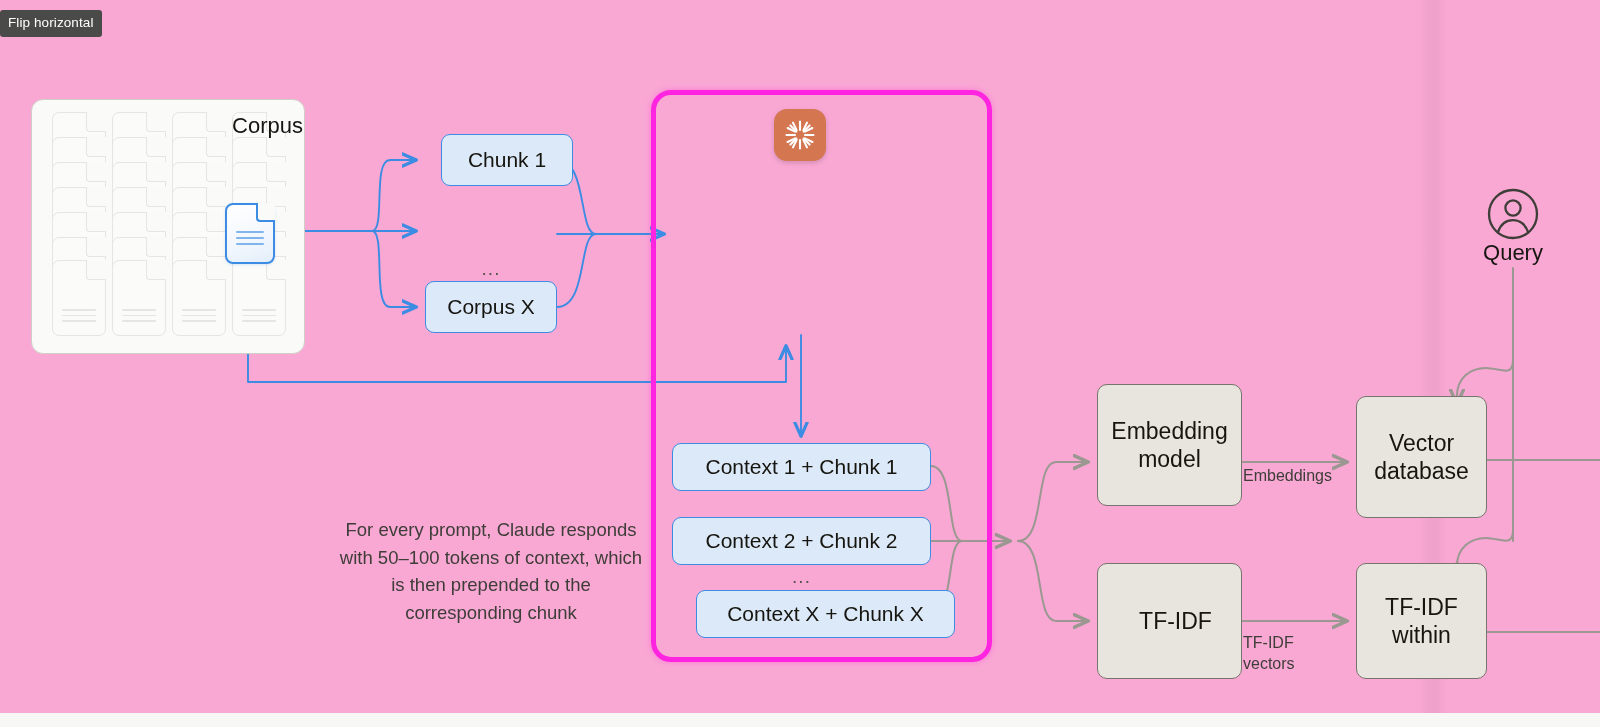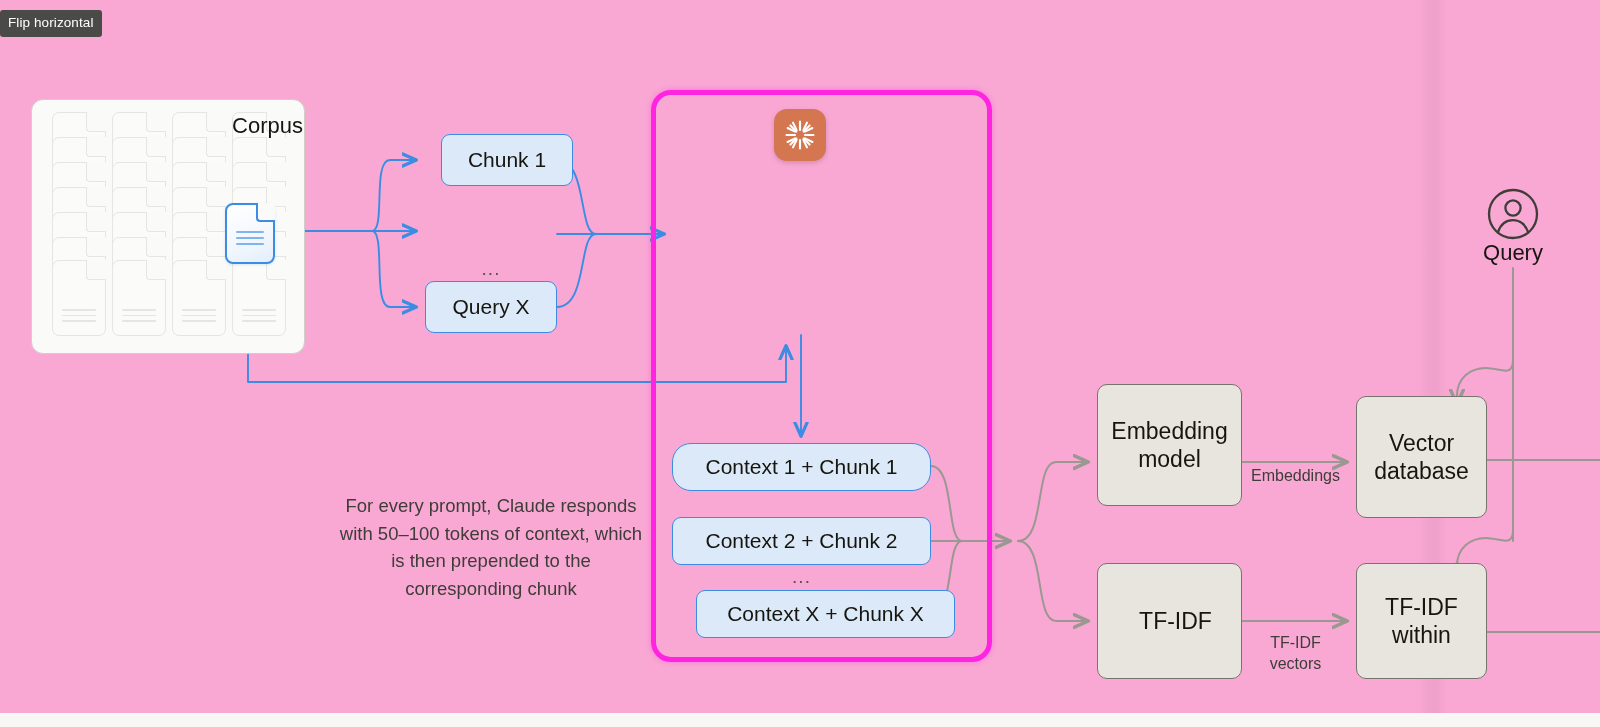--- a/index.html
+++ b/index.html
@@ -137,38 +137,38 @@
   .claude-badge {
     position: absolute; left: 774px; top: 109px; width: 52px; height: 52px;
     background: #D4764F;
     border-radius: 13px;
     display: flex; align-items: center; justify-content: center;
     box-shadow: 0 2px 5px rgba(0,0,0,0.16);
   }
 
   
   .caption {
-    position: absolute; left: 335px; top: 492px; width: 312px;
+    position: absolute; left: 335px; top: 516px; width: 312px;
     text-align: center; font-size: 18.5px; line-height: 1.49; color: #3E3D38;
   }
 
   
   .node-gray {
     position: absolute;
     background: #E7E5DE;
     border: 1.6px solid #76746C;
     border-radius: 10px;
     color: #16150F;
     display: flex; align-items: center; justify-content: center;
     text-align: center;
     font-size: 23px; line-height: 1.22;
     box-sizing: border-box;
   }
   .edge-label {
-    position: absolute; font-size: 16px; color: #3E3D38; text-align: center; line-height: 1.3;
+    position: absolute; font-size: 16px; color: #3E3D38; text-align: left; line-height: 1.3;
   }
 
   
   .query-icon { position: absolute; left: 1486px; top: 187px; width: 54px; height: 54px; }
   .query-label {
     position: absolute; left: 1450px; top: 240px; width: 126px;
     text-align: center; font-size: 22px; color: #16150F;
   }
 </style>
 </head>
@@ -354,21 +354,21 @@
         <i></i>
         <i></i>
         <i></i>
       </span>
   </div>
 
   <div class="corpus-label">Corpus</div>
 
   <div class="node-blue chunk" style="left:425px; top:134px;margin-left:16px;">Chunk 1</div>
   <div class="ellipsis" style="left:425px; top:258px; width:132px;">...</div>
-  <div class="node-blue chunk" style="left:425px; top:281px;">Query X</div>
+  <div class="node-blue chunk" style="left:425px; top:281px;">Corpus X</div>
 
   <div class="magenta-frame"></div>
 
 
   <div class="claude-badge">
     <svg width="34" height="34" viewBox="0 0 34 34" aria-hidden="true">
       <g stroke="#FFFFFF" stroke-width="2.1" stroke-linecap="round">
         <line x1="17" y1="3.5" x2="17" y2="12"></line>
         <line x1="17" y1="22" x2="17" y2="30.5"></line>
         <line x1="3.5" y1="17" x2="12" y2="17"></line>
@@ -382,21 +382,21 @@
         <line x1="24.0" y1="4.6" x2="20.4" y2="12.1"></line>
         <line x1="13.6" y1="21.9" x2="10.0" y2="29.4"></line>
         <line x1="4.6" y1="10.0" x2="12.1" y2="13.6"></line>
         <line x1="21.9" y1="20.4" x2="29.4" y2="24.0"></line>
         <line x1="4.6" y1="24.0" x2="12.1" y2="20.4"></line>
         <line x1="21.9" y1="13.6" x2="29.4" y2="10.0"></line>
       </g>
     </svg>
   </div>
 
-  <div class="node-blue ctx" style="left:672px; top:443px;border-radius:19px;">Context 1 + Chunk 1</div>
+  <div class="node-blue ctx" style="left:672px; top:443px;">Context 1 + Chunk 1</div>
   <div class="node-blue ctx" style="left:672px; top:517px;">Context 2 + Chunk 2</div>
   <div class="ellipsis" style="left:672px; top:566px; width:259px;">...</div>
   <div class="node-blue ctx" style="left:696px; top:590px;">Context X + Chunk X</div>
 
   <div class="caption">For every prompt, Claude responds with 50–100 tokens of context, which is then prepended to the corresponding chunk</div>
 
   <div class="node-gray" style="left:1097px; top:384px; width:145px; height:122px;">Embedding model</div>
   <div class="node-gray" style="left:1356px; top:396px; width:131px; height:122px;">Vector database</div>
   <div class="node-gray" style="left:1097px; top:563px; width:145px; height:116px;padding-left:12px;">TF-IDF</div>
   <div class="node-gray" style="left:1356px; top:563px; width:131px; height:116px;">TF-IDF within</div>

